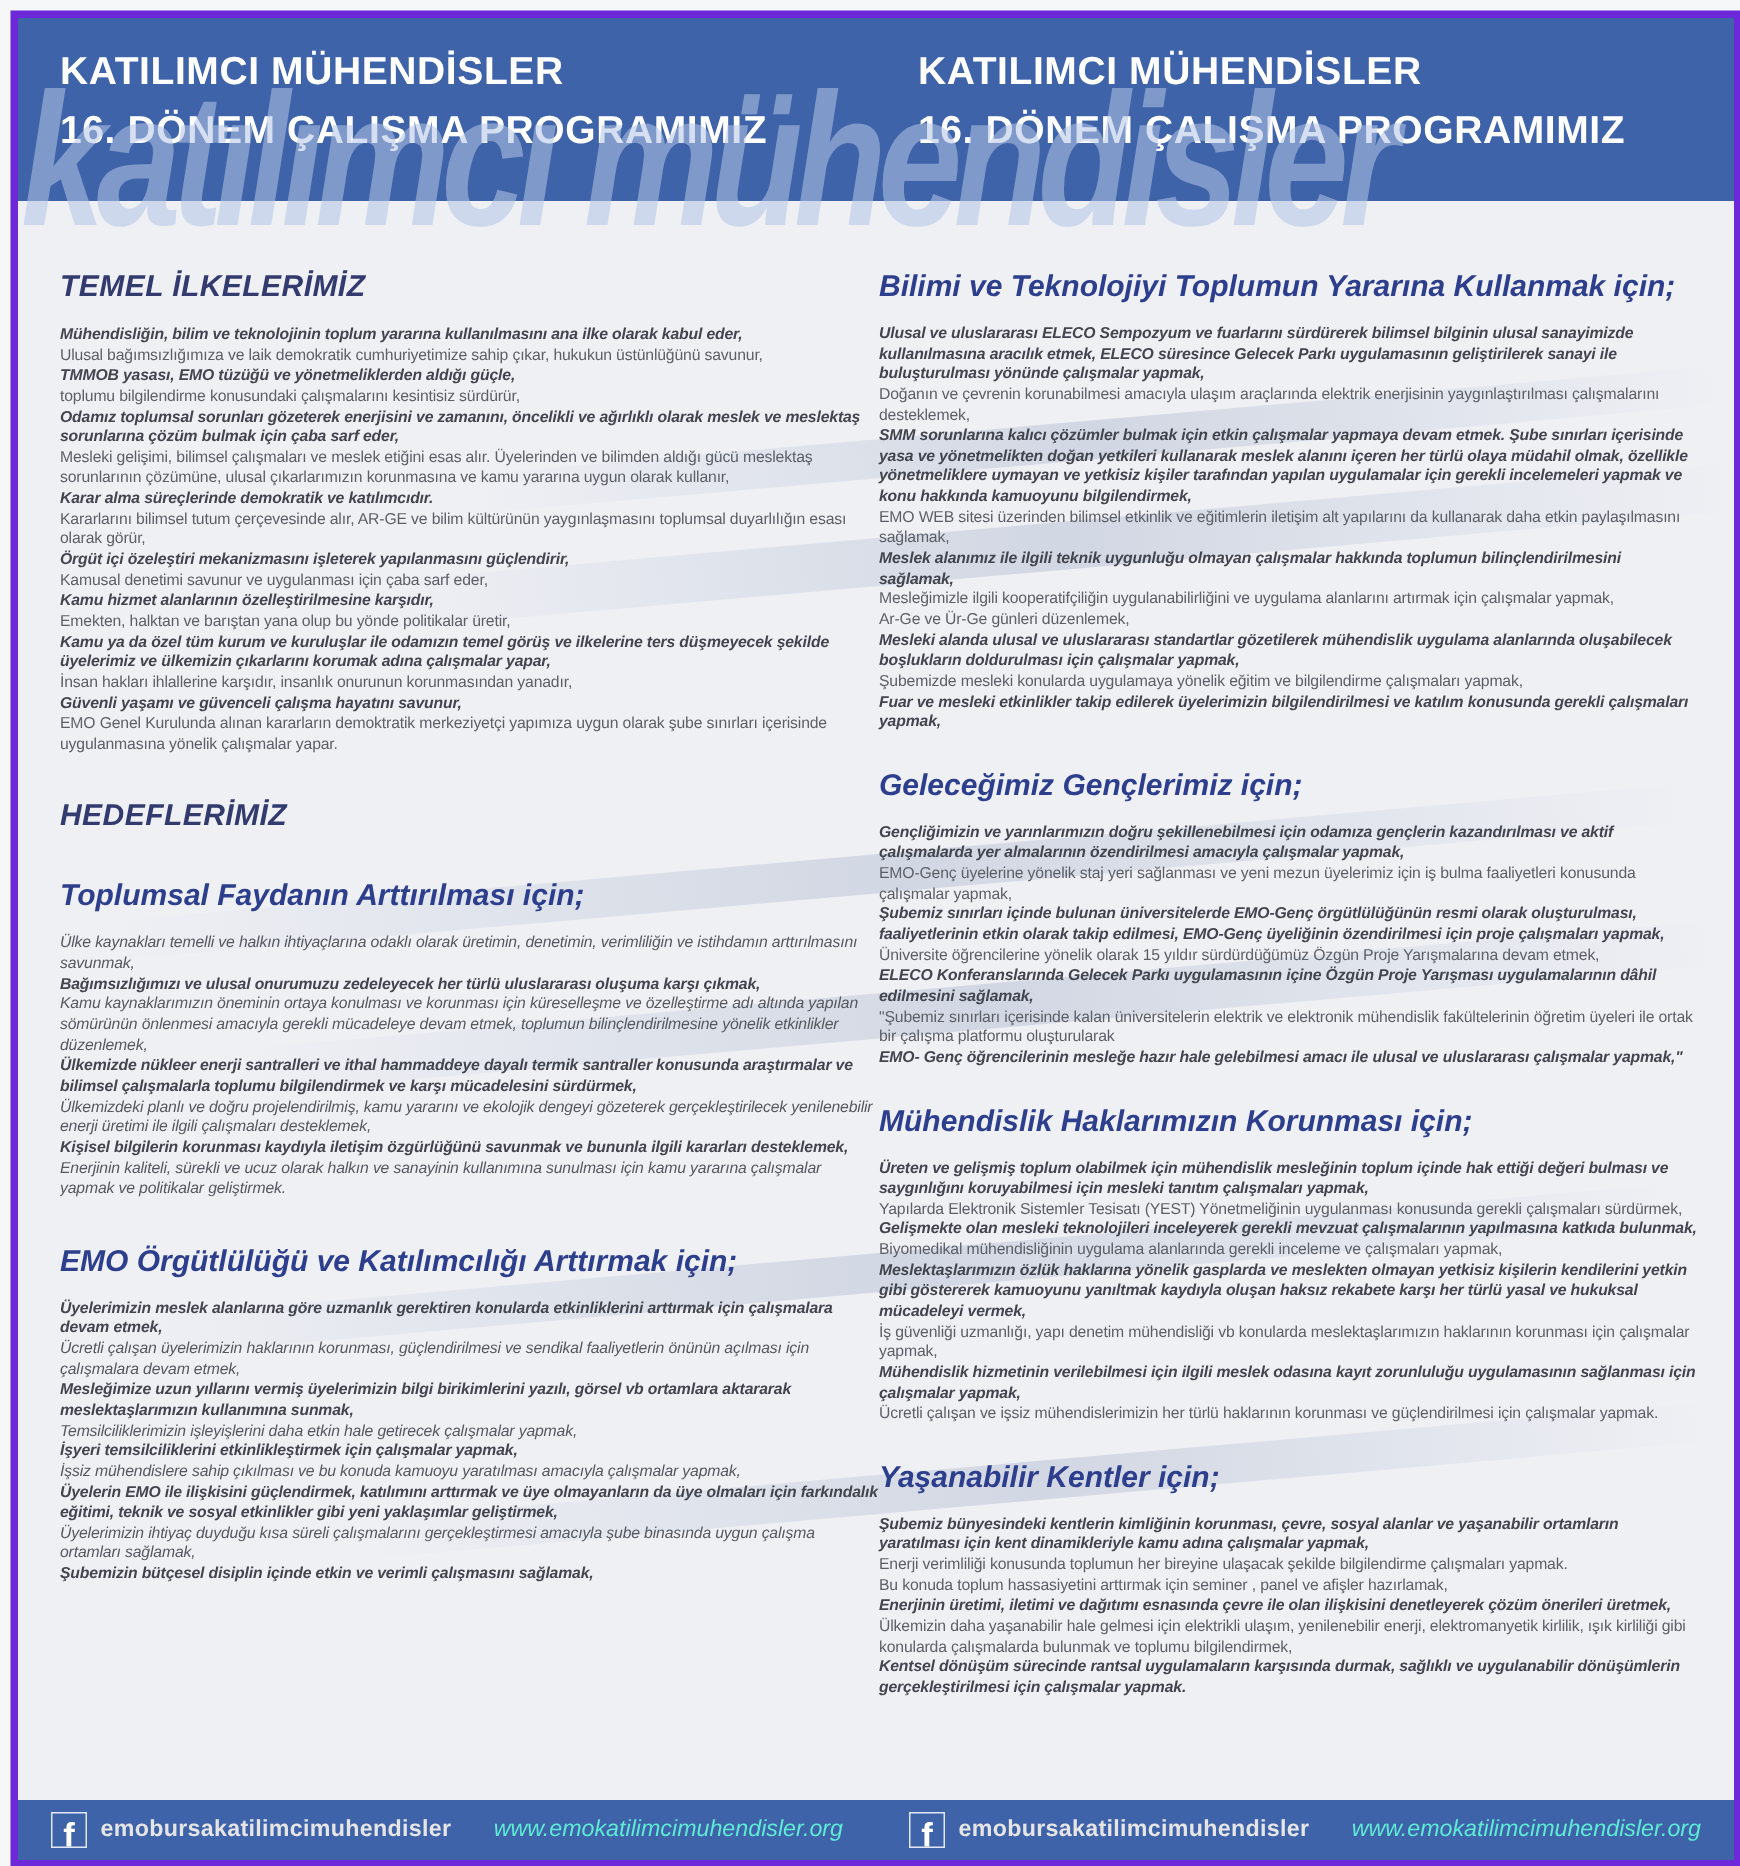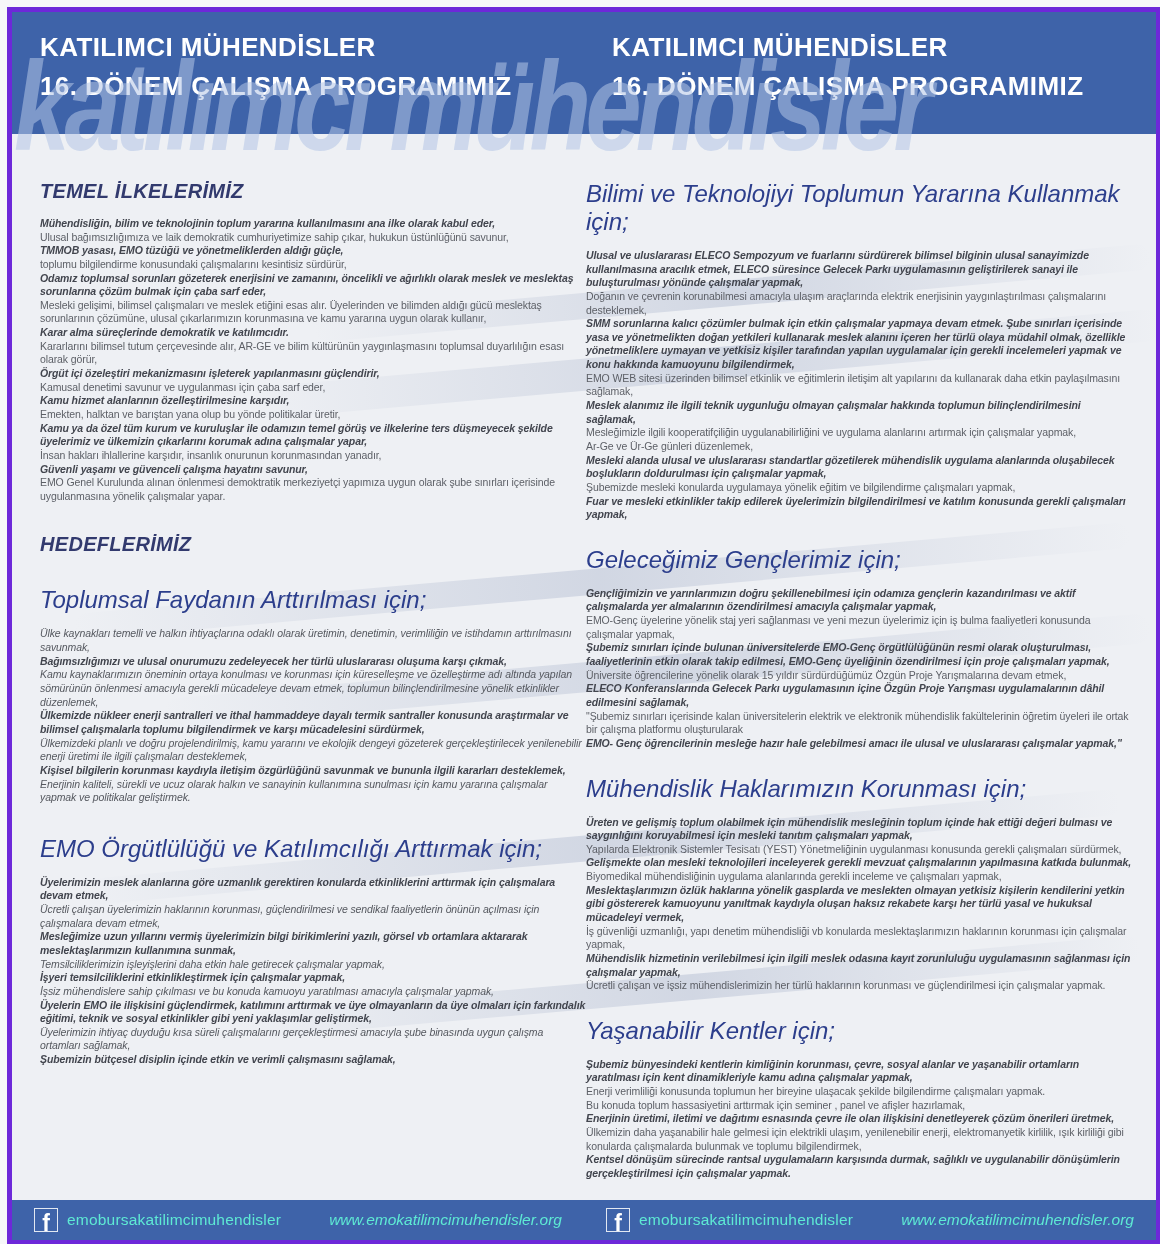--- a/index.html
+++ b/index.html
@@ -44,21 +44,21 @@
     position:absolute;top:168px;left:28px;right:24px;bottom:52px;
     display:flex;z-index:2;overflow:hidden;
   }
   .col{flex:1;min-width:0}
   .col > :first-child{margin-top:0 !important}
   .heading-main{
     font-style:italic;font-weight:bold;font-size:20px;
     color:var(--headmain,#323a6e);letter-spacing:.3px;margin:30px 0 14px;
   }
   .heading-sub{
-    font-style:italic;font-weight:normal;font-size:24px;
+    font-style:italic;font-weight:bold;font-size:20px;
     color:var(--headsub,#2c3e8c);margin:24px 0 13px;
   }
   .col-left .heading-main{}
   .col-left .heading-sub{margin-top:30px}
   .section-body{font-size:10.5px;line-height:1.3;letter-spacing:-.1px}
   .section-body p{margin:0}
   .line-b{font-weight:bold;font-style:italic;color:var(--textbold,#42454e)}
   .line-r{color:var(--textreg,#5c5f66)}
   .line-i{font-style:italic;color:#55585f}
   
@@ -66,21 +66,21 @@
     position:absolute;left:0;right:0;bottom:0;height:40px;z-index:3;
     background:var(--band,#3e63a9);display:flex;
   }
   .footer-half{flex:1;display:flex;align-items:center;padding:0 22px;gap:9px;min-width:0}
   .fb-box{
     width:24px;height:24px;border:1px solid rgba(255,255,255,.85);
     box-sizing:border-box;display:flex;justify-content:center;align-items:flex-end;
     overflow:hidden;flex:none;
   }
   .fb-f{color:#fff;font-weight:bold;font-size:23px;line-height:.82;transform:translateY(2px)}
-  .fb-label{color:#5eead4;font-weight:normal;font-size:15.5px;letter-spacing:.2px;white-space:nowrap}
+  .fb-label{color:#e5e5e5;font-weight:bold;font-size:15.5px;letter-spacing:.2px;white-space:nowrap}
   .fb-url{color:#5eead4;font-style:italic;font-size:15.5px;margin-left:auto;white-space:nowrap}
 </style>
 </head>
 <body>
 
 <div class="page">
 
   <div class="streak" style="top:268px;left:300px;width:840px"></div>
   <div class="streak" style="top:336px;left:240px;width:910px;height:32px"></div>
   <div class="streak" style="top:556px;left:60px;width:1060px"></div>
@@ -112,21 +112,21 @@
           <p class="line-r">Mesleki gelişimi, bilimsel çalışmaları ve meslek etiğini esas alır. Üyelerinden ve bilimden aldığı gücü meslektaş sorunlarının çözümüne, ulusal çıkarlarımızın korunmasına ve kamu yararına uygun olarak kullanır,</p>
           <p class="line-b">Karar alma süreçlerinde demokratik ve katılımcıdır.</p>
           <p class="line-r">Kararlarını bilimsel tutum çerçevesinde alır, AR-GE ve bilim kültürünün yaygınlaşmasını toplumsal duyarlılığın esası olarak görür,</p>
           <p class="line-b">Örgüt içi özeleştiri mekanizmasını işleterek yapılanmasını güçlendirir,</p>
           <p class="line-r">Kamusal denetimi savunur ve uygulanması için çaba sarf eder,</p>
           <p class="line-b">Kamu hizmet alanlarının özelleştirilmesine karşıdır,</p>
           <p class="line-r">Emekten, halktan ve barıştan yana olup bu yönde politikalar üretir,</p>
           <p class="line-b">Kamu ya da özel tüm kurum ve kuruluşlar ile odamızın temel görüş ve ilkelerine ters düşmeyecek şekilde üyelerimiz ve ülkemizin çıkarlarını korumak adına çalışmalar yapar,</p>
           <p class="line-r">İnsan hakları ihlallerine karşıdır, insanlık onurunun korunmasından yanadır,</p>
           <p class="line-b">Güvenli yaşamı ve güvenceli çalışma hayatını savunur,</p>
-          <p class="line-r">EMO Genel Kurulunda alınan önlenmesi demoktratik merkeziyetçi yapımıza uygun olarak şube sınırları içerisinde uygulanmasına yönelik çalışmalar yapar.</p>
+          <p class="line-r">EMO Genel Kurulunda alınan kararların demoktratik merkeziyetçi yapımıza uygun olarak şube sınırları içerisinde uygulanmasına yönelik çalışmalar yapar.</p>
         </div>
         <div class="heading-main">HEDEFLERİMİZ</div>
         <div class="heading-sub">Toplumsal Faydanın Arttırılması için;</div>
         <div class="section-body">
           <p class="line-i">Ülke kaynakları temelli ve halkın ihtiyaçlarına odaklı olarak üretimin, denetimin, verimliliğin ve istihdamın arttırılmasını savunmak,</p>
           <p class="line-b">Bağımsızlığımızı ve ulusal onurumuzu zedeleyecek her türlü uluslararası oluşuma karşı çıkmak,</p>
           <p class="line-i">Kamu kaynaklarımızın öneminin ortaya konulması ve korunması için küreselleşme ve özelleştirme adı altında yapılan sömürünün önlenmesi amacıyla gerekli mücadeleye devam etmek, toplumun bilinçlendirilmesine yönelik etkinlikler düzenlemek,</p>
           <p class="line-b">Ülkemizde nükleer enerji santralleri ve ithal hammaddeye dayalı termik santraller konusunda araştırmalar ve bilimsel çalışmalarla toplumu bilgilendirmek ve karşı mücadelesini sürdürmek,</p>
           <p class="line-i">Ülkemizdeki planlı ve doğru projelendirilmiş, kamu yararını ve ekolojik dengeyi gözeterek gerçekleştirilecek yenilenebilir enerji üretimi ile ilgili çalışmaları desteklemek,</p>
           <p class="line-b">Kişisel bilgilerin korunması kaydıyla iletişim özgürlüğünü savunmak ve bununla ilgili kararları desteklemek,</p>

